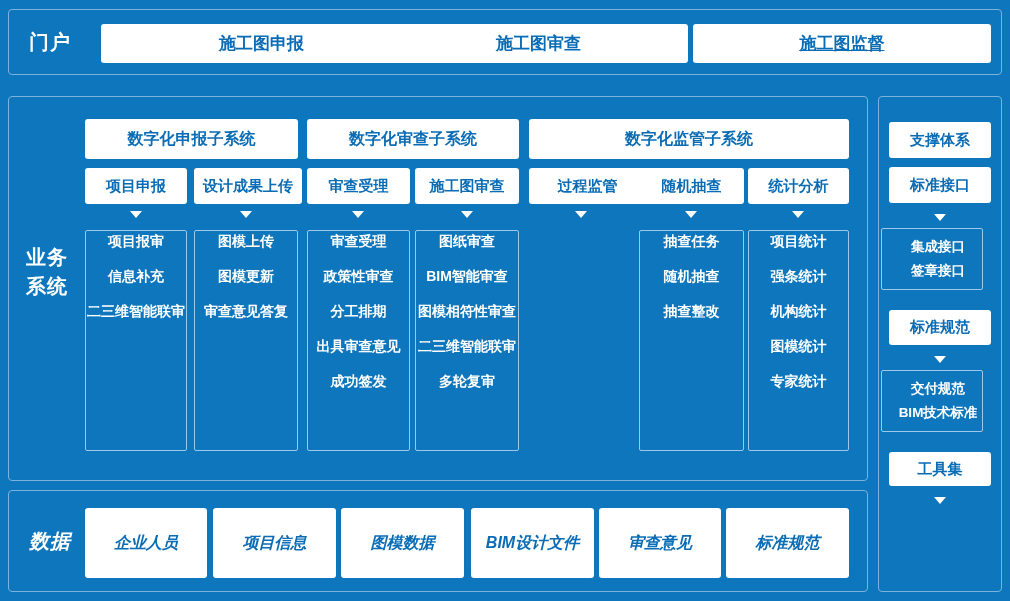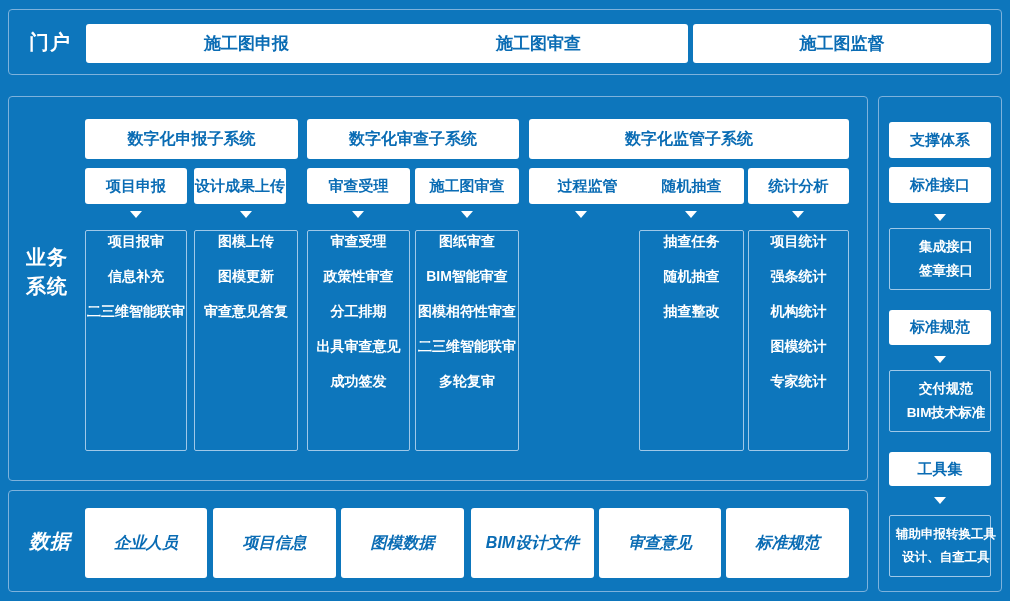--- a/index.html
+++ b/index.html
@@ -62,55 +62,55 @@
     display: flex;
     flex-direction: column;
     align-items: center;
     gap: 15px;
     color: #ffffff;
     font-size: 14px;
   }
   .col-item { line-height: 20px; height: 20px; white-space: nowrap; }
   .obox {
     position: absolute;
-    left: 10px;
+    left: 2px;
     width: 102px;
     border: 1px solid #9fc8e8;
     border-radius: 2px;
     display: flex;
     flex-direction: column;
     align-items: center;
     justify-content: center;
     gap: 6px;
     color: #ffffff;
     font-size: 13.5px;
     padding-left: 12px;
   }
   .obox .line { white-space: nowrap; }
   .obox-small { font-size: 12.5px; }
 </style>
 </head>
 <body>
 
 <section class="panel" style="left:8px; top:9px; width:994px; height:66px;">
   <div class="side-label vcenter" style="left:20px;">门户</div>
-  <div class="wbox portal-box" style="left:77px; width:321px;">施工图申报</div>
+  <div class="wbox portal-box" style="left:92px; width:321px;">施工图申报</div>
   <div class="wbox portal-box" style="left:380px; width:299px;">施工图审查</div>
-  <div class="wbox portal-box" style="left:684px; width:298px;">施工图监督</div>
+  <div class="wbox portal-box" style="left:684px; width:298px;text-decoration:underline;">施工图监督</div>
 </section>
 
 <section class="panel" style="left:8px; top:96px; width:860px; height:385px;">
   <div class="side-label vlabel" style="left:16px; top:146px; width:44px;">业务系统</div>
 
   <div class="wbox subsys" style="left:298px; width:212px;">数字化审查子系统</div>
   <div class="wbox subsys" style="left:76px; width:213px;">数字化申报子系统</div>
   <div class="wbox subsys" style="left:520px; width:320px;">数字化监管子系统</div>
 
   <div class="wbox modhead" style="left:76px; width:102px;">项目申报</div>
-  <div class="wbox modhead" style="left:185px; width:92px;">设计成果上传</div>
+  <div class="wbox modhead" style="left:185px; width:108px;">设计成果上传</div>
   <div class="wbox modhead" style="left:298px; width:103px;">审查受理</div>
   <div class="wbox modhead" style="left:406px; width:104px;">施工图审查</div>
   <div class="wbox modhead" style="left:520px; width:117px;">过程监管</div>
   <div class="wbox modhead" style="left:630px; width:105px;">随机抽查</div>
   <div class="wbox modhead" style="left:739px; width:101px;">统计分析</div>
 
   <div class="tri" style="left:121px; top:114px;"></div>
   <div class="tri" style="left:231px; top:114px;"></div>
   <div class="tri" style="left:343px; top:114px;"></div>
   <div class="tri" style="left:452px; top:114px;"></div>
@@ -178,17 +178,13 @@
 
   <div class="wbox sbox" style="top:213px; height:35px;">标准规范</div>
   <div class="tri" style="left:55px; top:259px;"></div>
   <div class="obox" style="top:273px; height:62px;">
     <div class="line">交付规范</div>
     <div class="line">BIM技术标准</div>
   </div>
 
   <div class="wbox sbox" style="top:355px; height:34px;">工具集</div>
   <div class="tri" style="left:55px; top:400px;"></div>
-  <div class="obox obox-small" style="top:418px; height:62px;">
-    <div class="line">辅助申报转换工具</div>
-    <div class="line">设计、自查工具</div>
-  </div>
 </section>
 
 </body></html>

